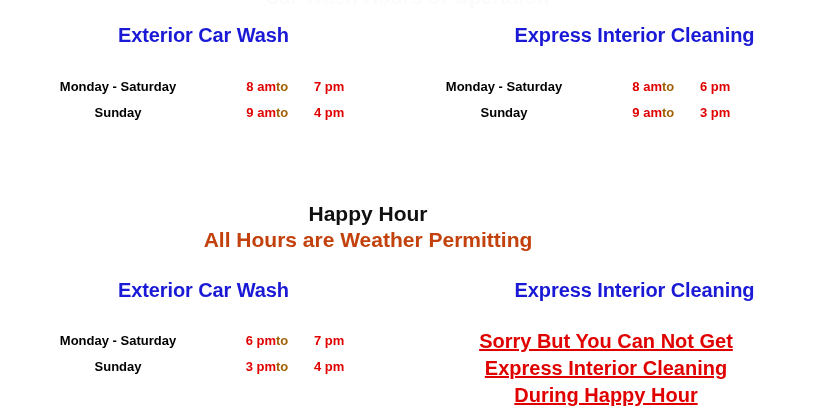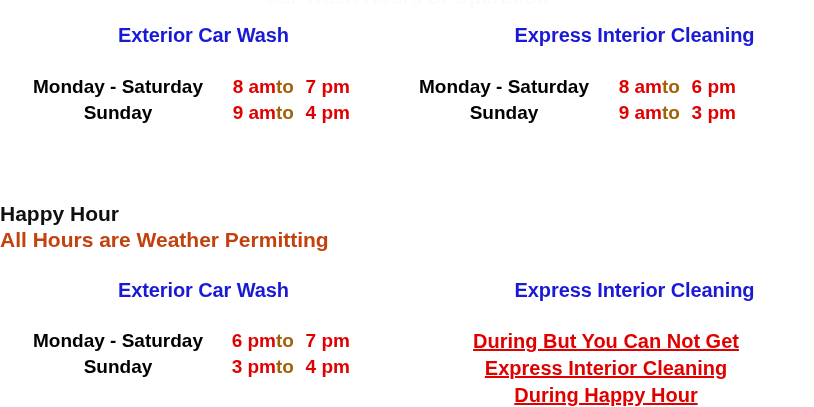--- a/index.html
+++ b/index.html
@@ -51,21 +51,21 @@
     color: #1a1ad6;
     letter-spacing: -0.1px;
     white-space: nowrap;
   }
   .heading-row > div.col-left  { padding-right: 12px; }
   .heading-row > div.col-right { padding-left: 12px; }
 
   
   .hours-block {
     position: absolute;
-    font-size: 19px;
+    font-size: 13px;
     font-weight: bold;
     white-space: nowrap;
   }
   .hours-block table {
     border-collapse: collapse;
   }
   .hours-block td {
     padding: 0;
     line-height: 26px;
     vertical-align: baseline;
@@ -86,21 +86,21 @@
     padding: 0 8px;
   }
   .c-open  { padding-left: 22px; width: 58px; }
   .c-close { width: 56px; }
 
   
   .centered-line {
     position: absolute;
     left: 0;
     width: 736px;
-    text-align: left;
+    text-align: center;
     white-space: nowrap;
   }
   .happy-hour-title {
     font-size: 21px;
     font-weight: bold;
     color: #101010;
   }
   .weather-note {
     font-size: 21px;
     font-weight: bold;
@@ -194,18 +194,18 @@
           <td class="c-day">Sunday</td>
           <td class="c-open">3 pm</td>
           <td class="c-to">to</td>
           <td class="c-close">4 pm</td>
         </tr>
       </tbody>
     </table>
   </div>
 
   <div class="notice-block" style="top:328px; left:420px; width:372px;">
-    <div class="notice-line">During But You Can Not Get</div>
+    <div class="notice-line">Sorry But You Can Not Get</div>
     <div class="notice-line">Express Interior Cleaning</div>
     <div class="notice-line">During Happy Hour</div>
   </div>
 
 </div>
 
 </body></html>

